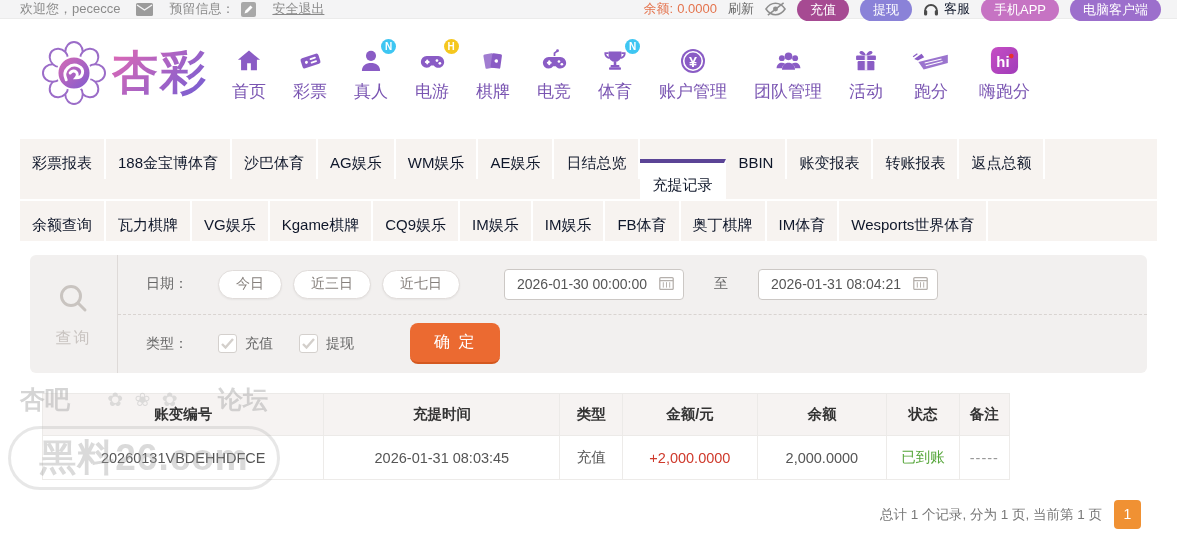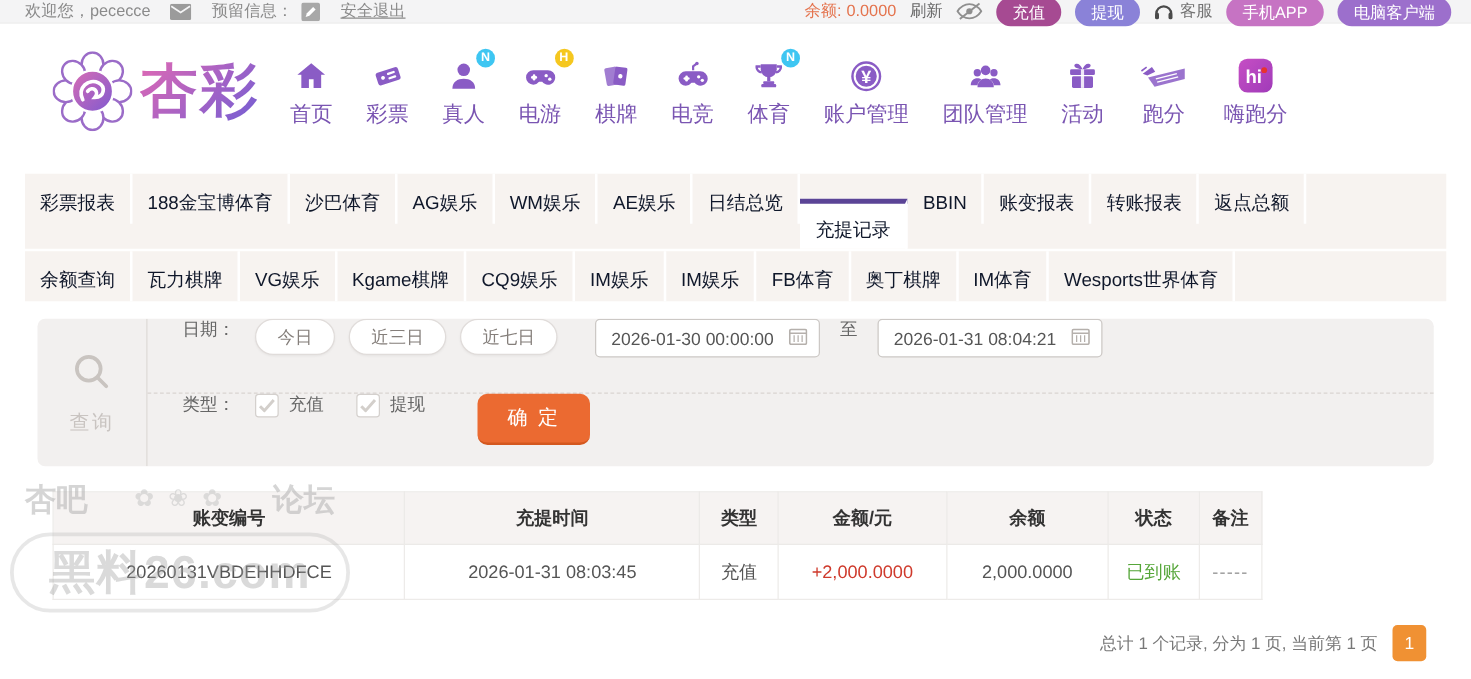--- a/index.html
+++ b/index.html
@@ -22,21 +22,21 @@
   .tb-balance b { font-weight:normal; margin-left:4px; }
   .tb-refresh { color:#666; cursor:pointer; }
   .tbtn {
     height:23px; line-height:23px; padding:0 13px; border-radius:12px;
     color:#fff; font-size:13px; cursor:pointer; border:none; white-space:nowrap;
   }
   .tbtn-deposit { background:#a64a92; }
   .tbtn-withdraw { background:#8a82d8; }
   .tbtn-mobile { background:#c673c3; }
   .tbtn-pc { background:#9c6fcc; }
-  .tb-service { display:flex; align-items:center; gap:5px; color:#737373; cursor:pointer; }
+  .tb-service { display:flex; align-items:center; gap:5px; color:#0f172a; cursor:pointer; }
   .ticon { display:inline-flex; align-items:center; }
   
   .header { height:108px; display:flex; align-items:center; padding-left:42px; background:#fff; }
   .brand { display:flex; align-items:center; gap:6px; cursor:pointer; }
   .brand-text { font-size:46px; font-weight:bold; color:#9a5fc8; letter-spacing:2px; }
   @supports (-webkit-background-clip:text) {
     .brand-text { background:linear-gradient(135deg,#d968b6 10%,#7f5fd0 85%);
       -webkit-background-clip:text; -webkit-text-fill-color:transparent; }
   }
   .main-nav { display:flex; align-items:flex-end; margin-left:24px; gap:27px; }
@@ -59,21 +59,21 @@
   .filter {
     margin:14px 30px 0; background:#f2f0ef; border-radius:6px;
     display:flex; height:118px; overflow:hidden;
   }
   .filter-left {
     width:88px; border-right:1px solid #dedad8; display:flex; flex-direction:column;
     align-items:center; justify-content:center; color:#c9c4c1; gap:4px; cursor:pointer;
   }
   .filter-left .qlabel { font-size:16px; letter-spacing:2px; }
   .filter-right { flex:1; display:flex; flex-direction:column; }
-  .frow { flex:1; display:flex; align-items:flex-start; padding-left:28px; gap:16px; }
+  .frow { flex:1; display:flex; align-items:center; padding-left:28px; gap:30px; }
   .frow + .frow { border-top:1px dashed #d9d4d1; }
   .flabel { font-size:14px; color:#666; }
   .pill {
     background:#fff; border:1px solid #e0dcda; border-radius:15px; height:29px;
     padding:0 17px; color:#857f7b; font-size:14px; cursor:pointer;
     box-shadow:0 1px 2px rgba(0,0,0,.05);
   }
   .dateinput {
     display:flex; align-items:center; justify-content:space-between; gap:8px;
     background:#fff; border:1px solid #ccc8c5; border-radius:4px; height:31px;

